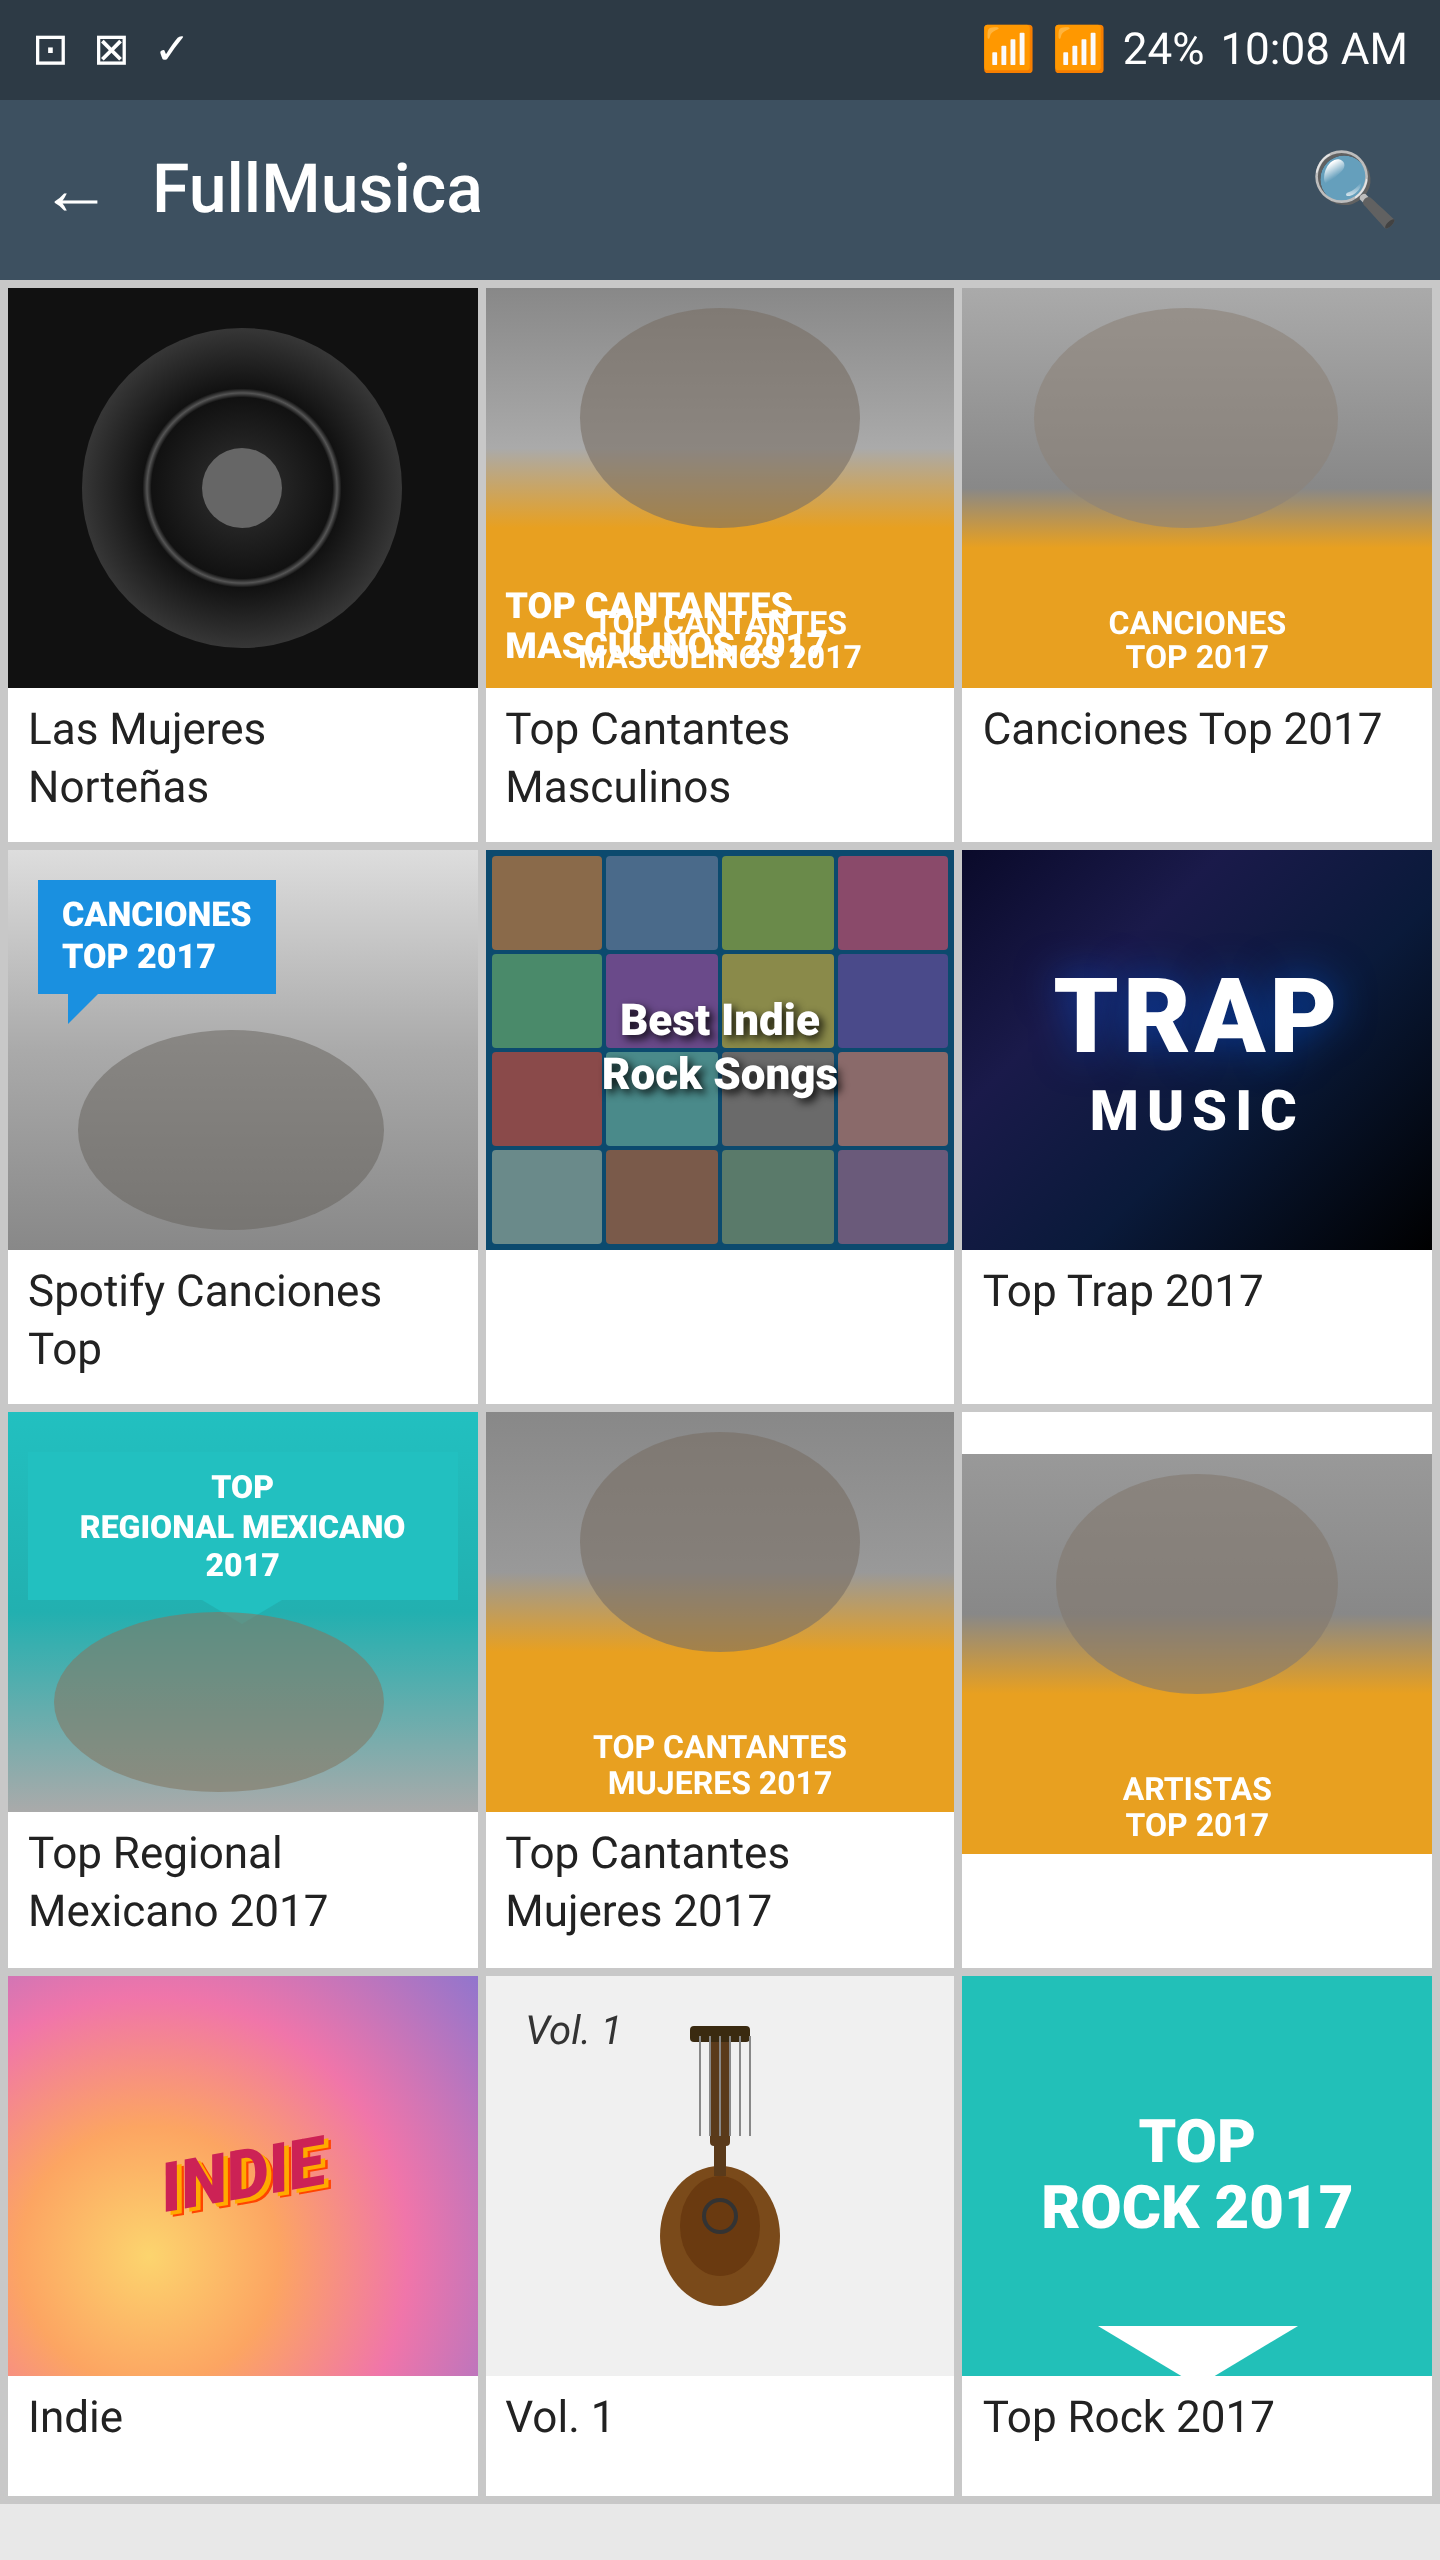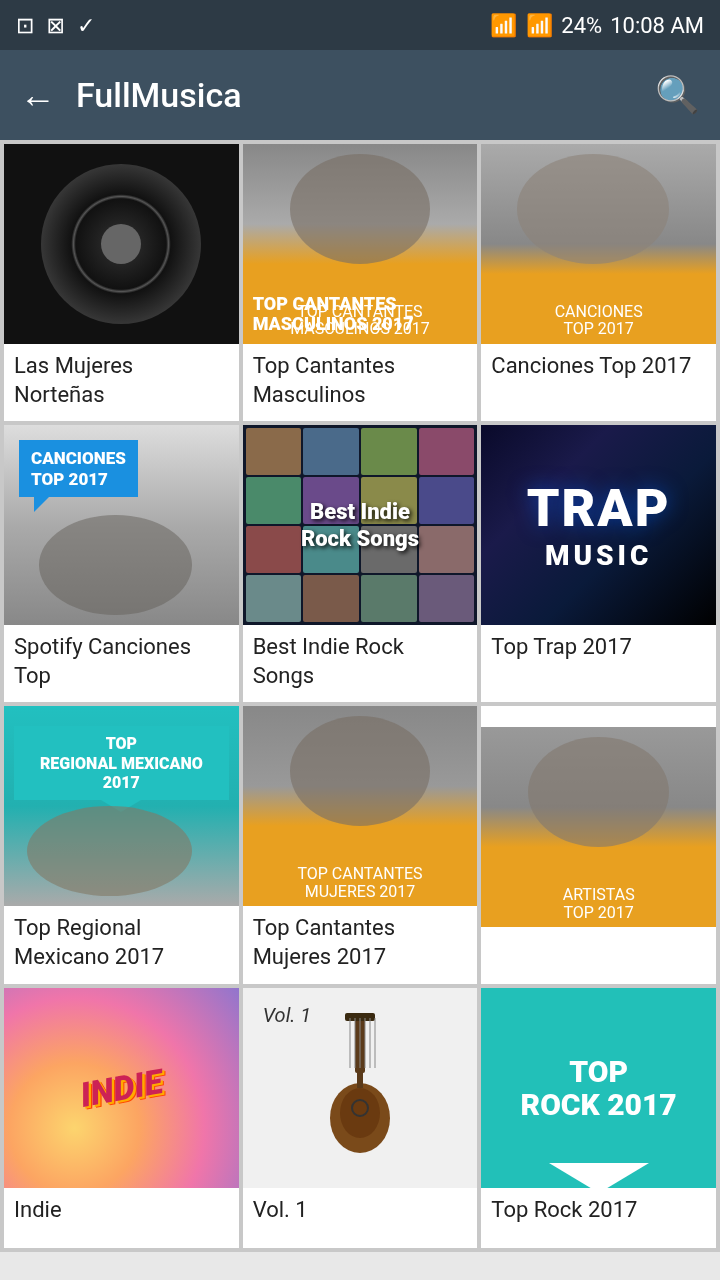--- a/index.html
+++ b/index.html
@@ -136,21 +136,21 @@
       line-height: 1.1;
     }
     .banner-overlay {
       position: absolute;
       bottom: 0;
       left: 0;
       right: 0;
       background: #e8a020;
       padding: 6px 16px;
       color: white;
-      font-weight: 400;
+      font-weight: 700;
       font-size: 16px;
       text-align: center;
       line-height: 1.1;
     }
     .speech-bubble {
       position: absolute;
       top: 15px;
       left: 15px;
       background: #1a90e0;
       padding: 8px 12px;
@@ -325,21 +325,21 @@
 
   <div class="grid-item">
     <div class="grid-item-image img-spotify" style="position:relative;">
       <div class="speech-bubble">CANCIONES<br>TOP 2017</div>
       <div class="person-shape" style="background:rgba(100,95,90,0.5);top:45%;left:15%;width:65%;height:50%;"></div>
     </div>
     <div class="grid-item-label">Spotify Canciones Top</div>
   </div>
 
   <div class="grid-item">
-    <div class="grid-item-image" style="position:relative;background:#0f172a;">
+    <div class="grid-item-image" style="position:relative;background:#0c4a6e;">
 
       <div style="display:grid;grid-template-columns:repeat(4,1fr);grid-template-rows:repeat(4,1fr);width:100%;height:100%;gap:2px;padding:3px;">
         <div style="background:#8a6a4a;border-radius:2px;"></div>
         <div style="background:#4a6a8a;border-radius:2px;"></div>
         <div style="background:#6a8a4a;border-radius:2px;"></div>
         <div style="background:#8a4a6a;border-radius:2px;"></div>
         <div style="background:#4a8a6a;border-radius:2px;"></div>
         <div style="background:#6a4a8a;border-radius:2px;"></div>
         <div style="background:#8a8a4a;border-radius:2px;"></div>
         <div style="background:#4a4a8a;border-radius:2px;"></div>
@@ -347,21 +347,20 @@
         <div style="background:#4a8a8a;border-radius:2px;"></div>
         <div style="background:#6a6a6a;border-radius:2px;"></div>
         <div style="background:#8a6a6a;border-radius:2px;"></div>
         <div style="background:#6a8a8a;border-radius:2px;"></div>
         <div style="background:#7a5a4a;border-radius:2px;"></div>
         <div style="background:#5a7a6a;border-radius:2px;"></div>
         <div style="background:#6a5a7a;border-radius:2px;"></div>
       </div>
       <div style="position:absolute;top:50%;left:50%;transform:translate(-50%,-50%);color:white;font-weight:900;font-size:22px;text-align:center;text-shadow:2px 2px 4px rgba(0,0,0,0.9);line-height:1.2;white-space:nowrap;">Best Indie<br>Rock Songs</div>
     </div>
-    <div class="grid-item-label">Best Indie Rock Songs</div>
   </div>
 
   <div class="grid-item">
     <div class="grid-item-image img-trap">
       <div class="trap-text-big">TRAP</div>
       <div class="trap-text-small">MUSIC</div>
     </div>
     <div class="grid-item-label">Top Trap 2017</div>
   </div>
 

